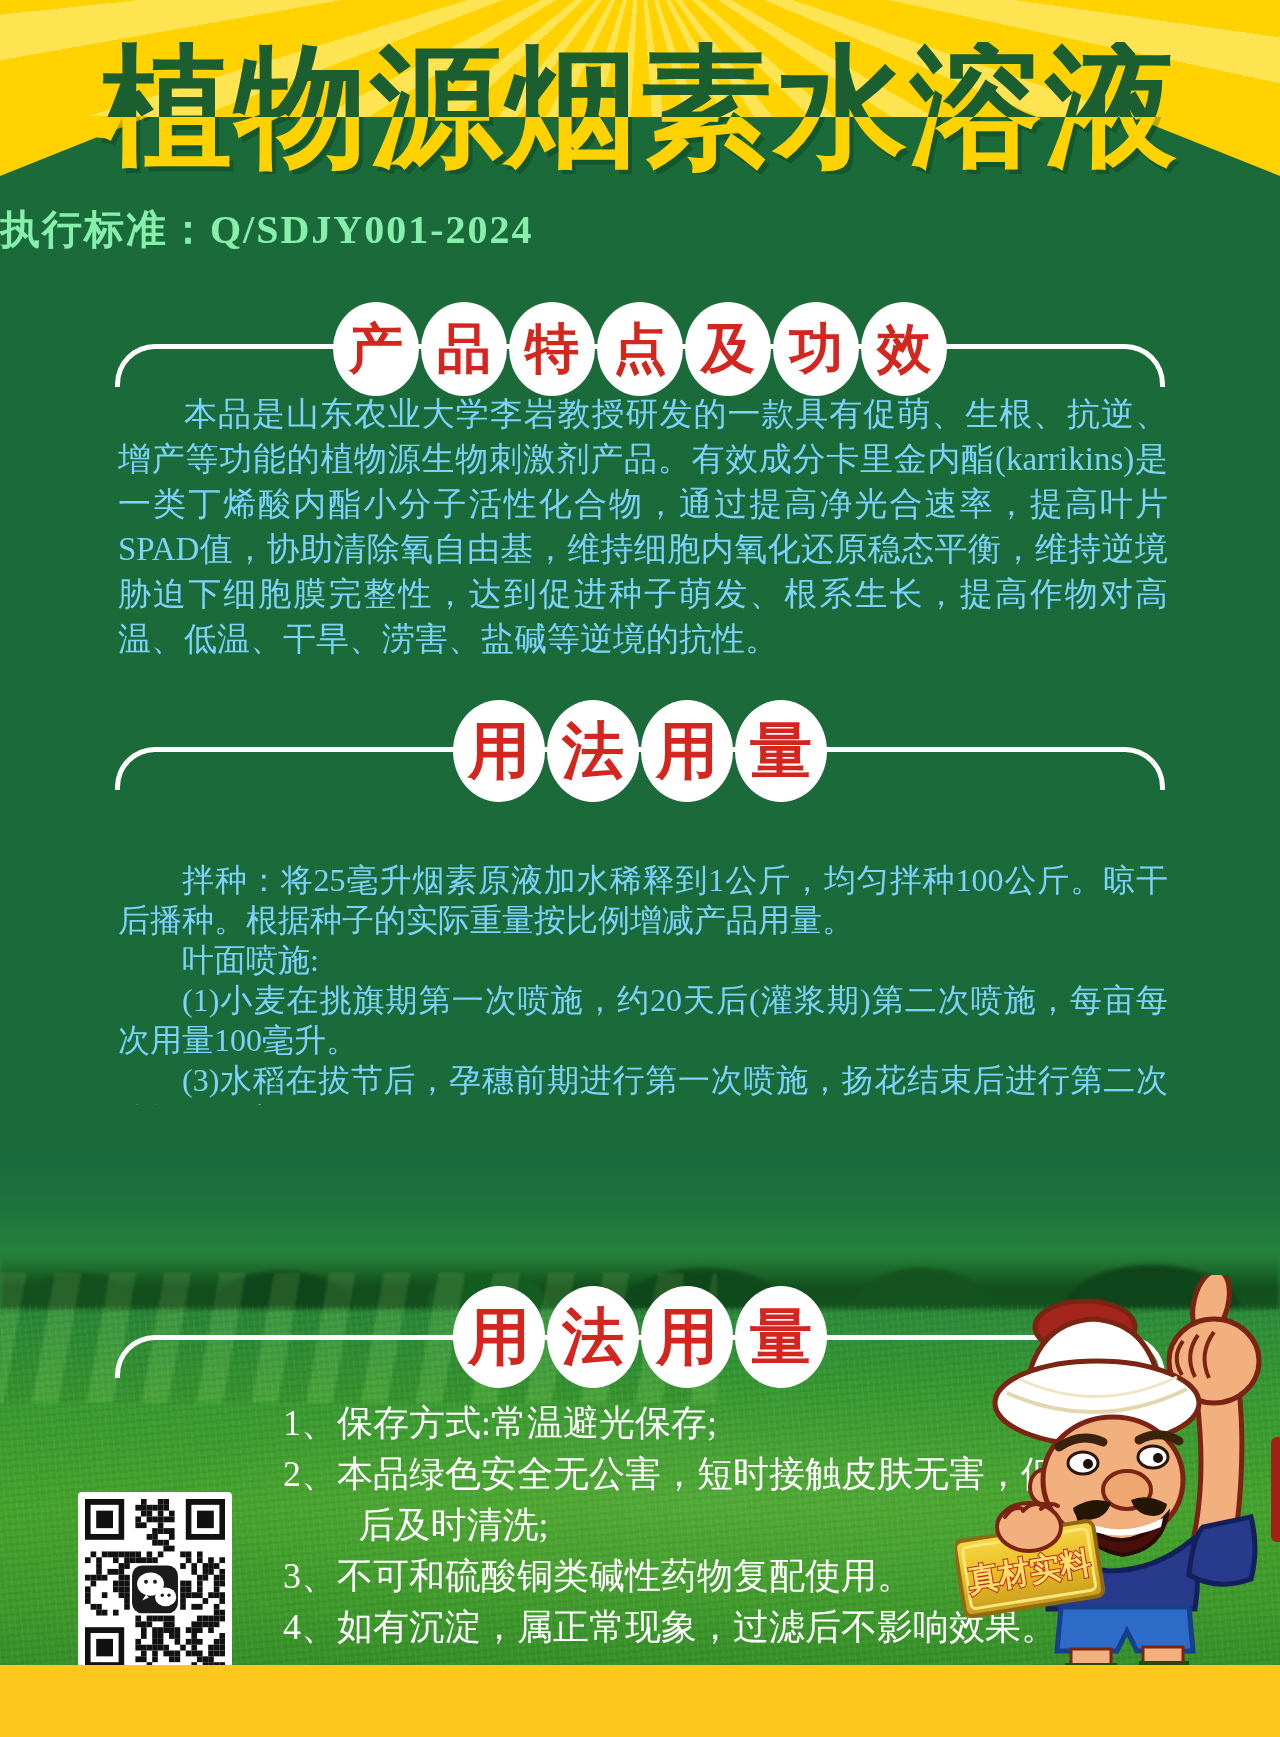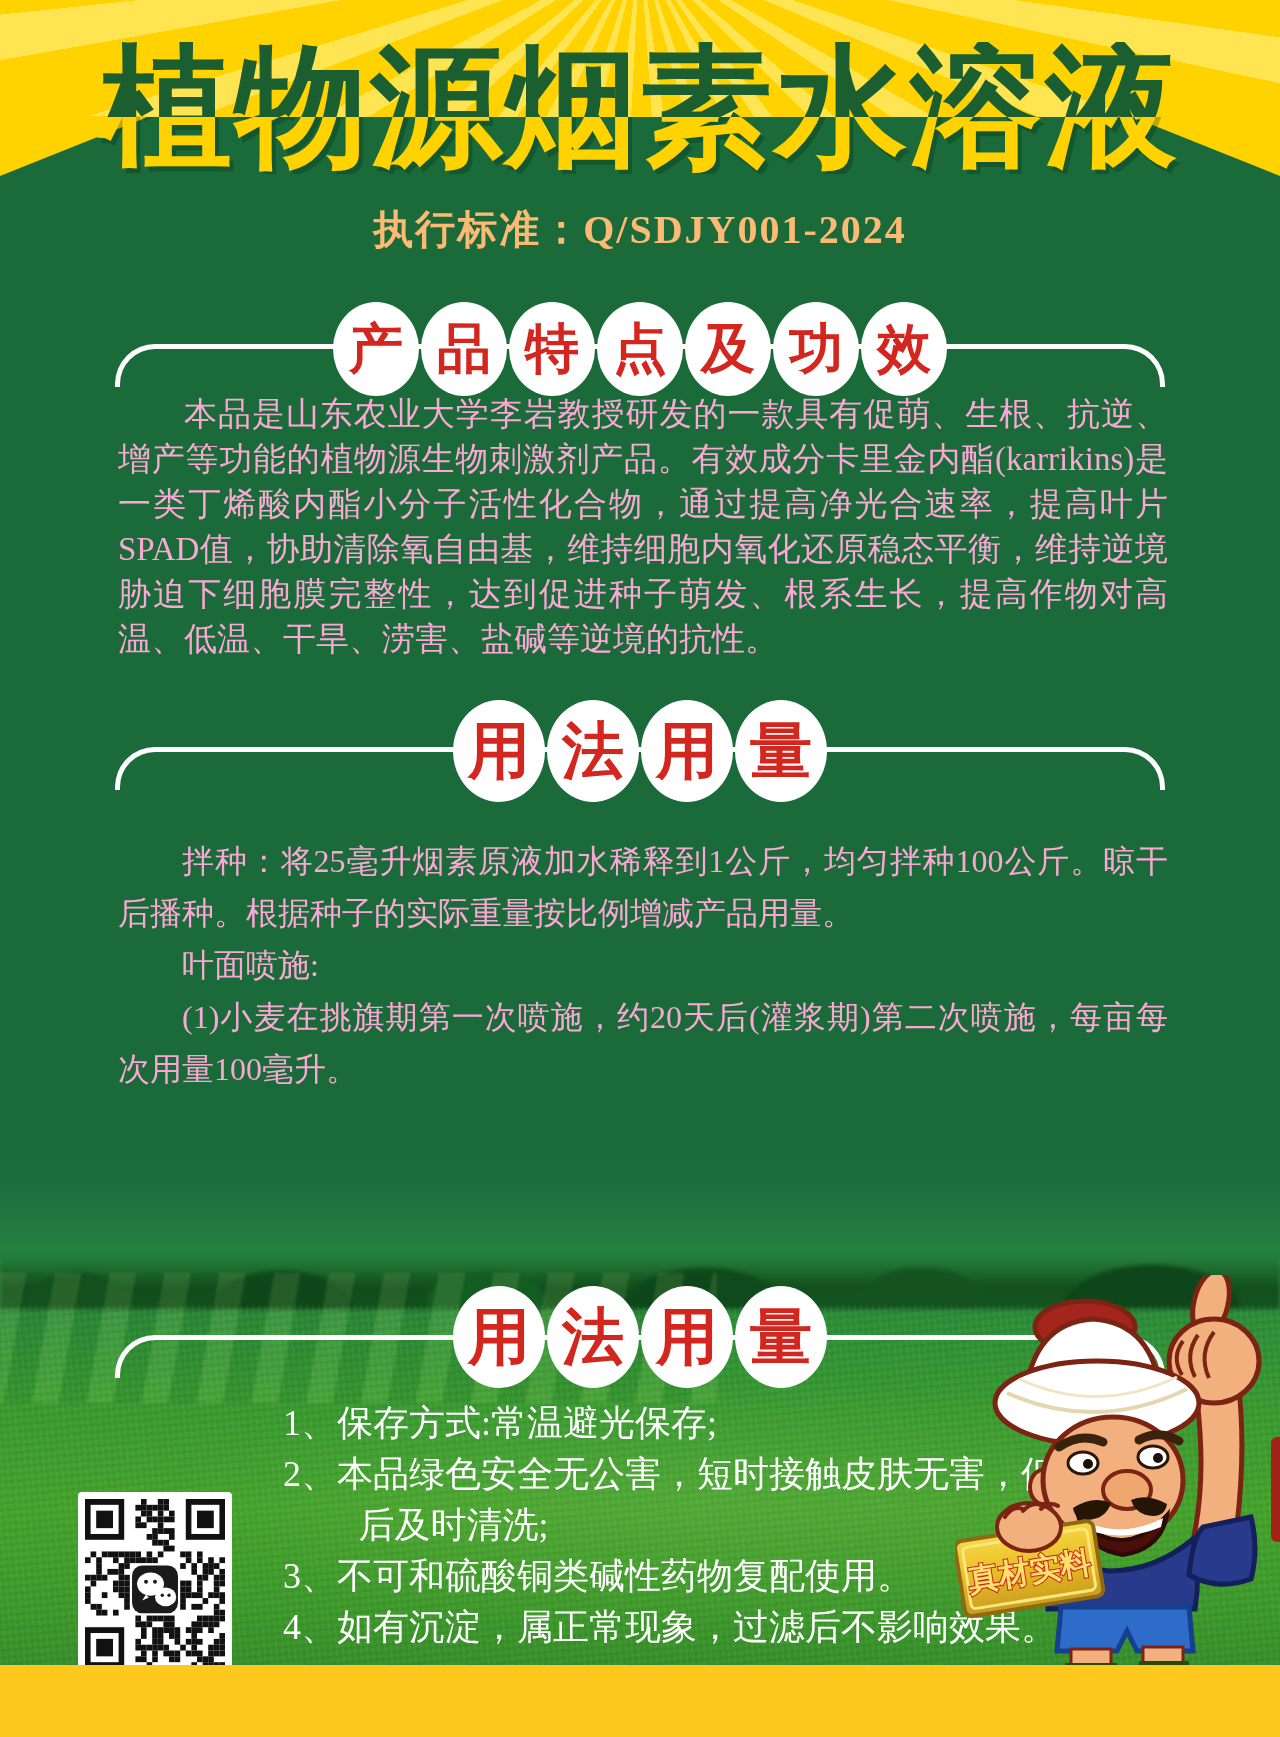--- a/index.html
+++ b/index.html
@@ -15,41 +15,41 @@
   .spill-left{left:0;clip-path:polygon(0 0,100% 0,0 100%);}
   .spill-right{right:0;clip-path:polygon(0 0,100% 0,100% 100%);}
 
   
   .title-wrap{position:absolute;top:42px;left:0;width:100%;height:140px;text-align:center;}
   .title-copy{position:absolute;left:0;top:0;width:100%;font-size:132px;line-height:132px;
     font-weight:800;letter-spacing:3px;white-space:nowrap;}
   .title-green{color:#1b5e30;clip-path:inset(0 0 calc(100% - 75px) 0);}
   .title-yellow{color:#ffd200;clip-path:inset(75px 0 0 0);text-shadow:4px 5px 0 rgba(0,30,10,.25);}
 
-  .std-line{position:absolute;top:202px;left:0;width:100%;text-align:center;color:#fdba74;
+  .std-line{position:absolute;top:202px;left:0;width:100%;color:#86efac;
     font-size:40px;font-weight:bold;letter-spacing:2px;}
 
   
   .sechead{position:absolute;left:115px;right:115px;height:110px;}
   .hline{position:absolute;left:0;right:0;height:38px;border:5px solid #fff;border-bottom:none;
     border-top-left-radius:40px;border-top-right-radius:40px;}
   .ovals{position:absolute;left:0;right:0;top:0;display:flex;justify-content:center;}
   .oval{background:#ffffff;border-radius:50%;display:flex;align-items:center;justify-content:center;
     color:#d2261f;font-weight:800;margin:0 1px;flex:none;}
   .sec1 .oval{width:86px;height:94px;font-size:54px;}
   .sec2 .oval,.sec3 .oval{width:92px;height:102px;font-size:62px;}
   .sec1{top:302px;} .sec1 .hline{top:42px;}
   .sec2{top:700px;} .sec2 .hline{top:47px;}
   .sec3{top:1286px;} .sec3 .hline{top:49px;}
 
   
-  .body-text{color:#f9a8d4;text-align:justify;}
+  .body-text{color:#7dd3fc;text-align:justify;}
   .para1{position:absolute;left:118px;right:112px;top:392px;font-size:33px;line-height:45px;}
   .para1 p{margin:0;text-indent:2em;}
-  .usage{position:absolute;left:118px;right:112px;top:835px;font-size:32px;line-height:52px;}
+  .usage{position:absolute;left:118px;right:112px;top:860px;font-size:32px;line-height:40px;}
   .usage p{margin:0;text-indent:2em;}
   .notes{position:absolute;left:283px;top:1398px;width:880px;font-size:36px;line-height:51px;
     color:#fff;text-align:left;}
   .notes p{margin:0;padding-left:2.1em;text-indent:-2.1em;}
 
   
   .field{position:absolute;left:0;right:0;top:1105px;height:560px;
     background:linear-gradient(180deg,#1a6a3a 0%,#1d7040 12%,#24803f 24%,#2b8c3a 36%,
       #389a31 52%,#45a42c 72%,#3e9a2b 90%,#37902a 100%);}
   .trees{position:absolute;top:118px;left:0;right:0;height:86px;filter:blur(2px);

